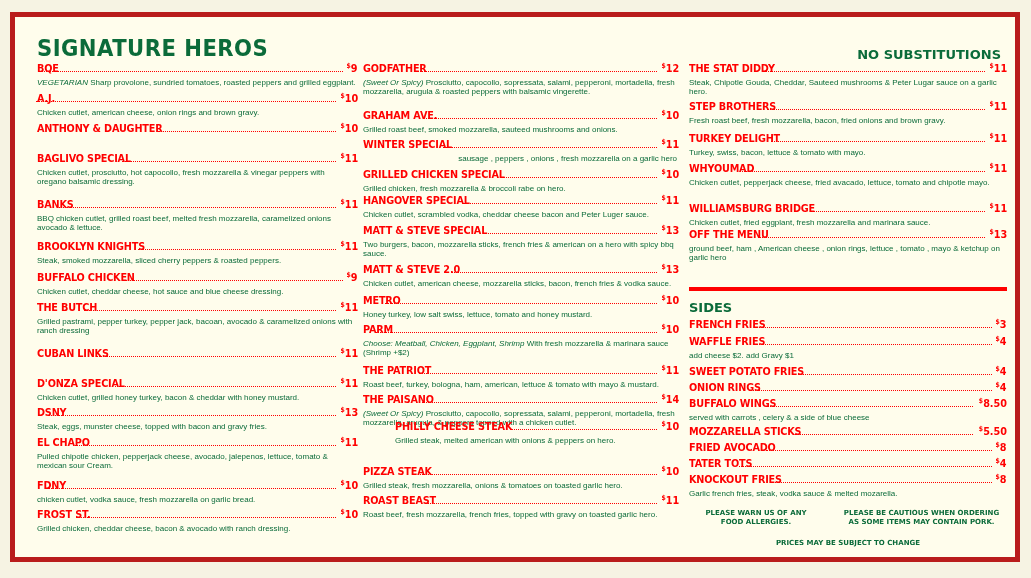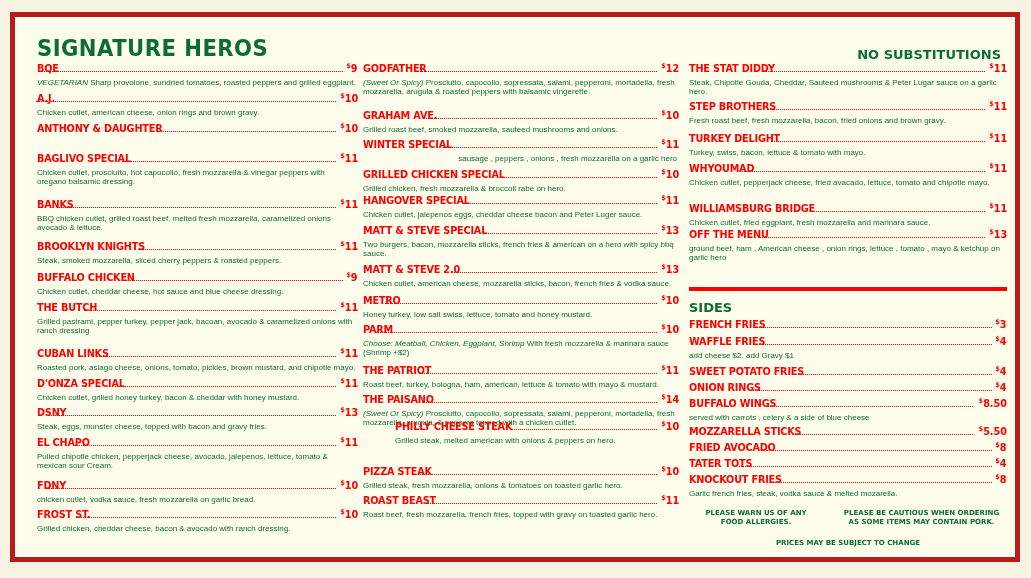--- a/index.html
+++ b/index.html
@@ -146,21 +146,20 @@
           <span class="price"><sup>$</sup><span>11</span></span>
         </div>
         <div class="desc"><span>Grilled pastrami, pepper turkey, pepper jack, bacoan, avocado &amp; caramelized onions with ranch dressing</span></div>
       </div>
       <div class="item" style="top: 329px;">
         <div class="row">
           <span class="name">CUBAN LINKS</span>
           <span class="dots"></span>
           <span class="price"><sup>$</sup><span>11</span></span>
         </div>
-        <div class="desc"><span>Roasted pork, asiago cheese, onions, tomato, pickles, brown mustard, and chipotle mayo.</span></div>
       </div>
       <div class="item" style="top: 359px;">
         <div class="row">
           <span class="name">D'ONZA SPECIAL</span>
           <span class="dots"></span>
           <span class="price"><sup>$</sup><span>11</span></span>
         </div>
         <div class="desc"><span>Chicken cutlet, grilled honey turkey, bacon &amp; cheddar with honey mustard.</span></div>
       </div>
       <div class="item" style="top: 388px;">
@@ -228,21 +227,21 @@
           <span class="price"><sup>$</sup><span>10</span></span>
         </div>
         <div class="desc"><span>Grilled chicken, fresh mozzarella &amp; broccoli rabe on hero.</span></div>
       </div>
       <div class="item" style="top: 176px;">
         <div class="row">
           <span class="name">HANGOVER SPECIAL</span>
           <span class="dots"></span>
           <span class="price"><sup>$</sup><span>11</span></span>
         </div>
-        <div class="desc"><span>Chicken cutlet, jalepenos eggs, cheddar cheese bacon and Peter Luger sauce.</span></div>
+        <div class="desc"><span>Chicken cutlet, scrambled vodka, cheddar cheese bacon and Peter Luger sauce.</span></div>
       </div>
       <div class="item" style="top: 206px;">
         <div class="row">
           <span class="name">MATT &amp; STEVE SPECIAL</span>
           <span class="dots"></span>
           <span class="price"><sup>$</sup><span>13</span></span>
         </div>
         <div class="desc"><span>Two burgers, bacon, mozzarella sticks, french fries &amp; american on a hero with spicy bbq sauce.</span></div>
       </div>
       <div class="item" style="top: 245px;">

